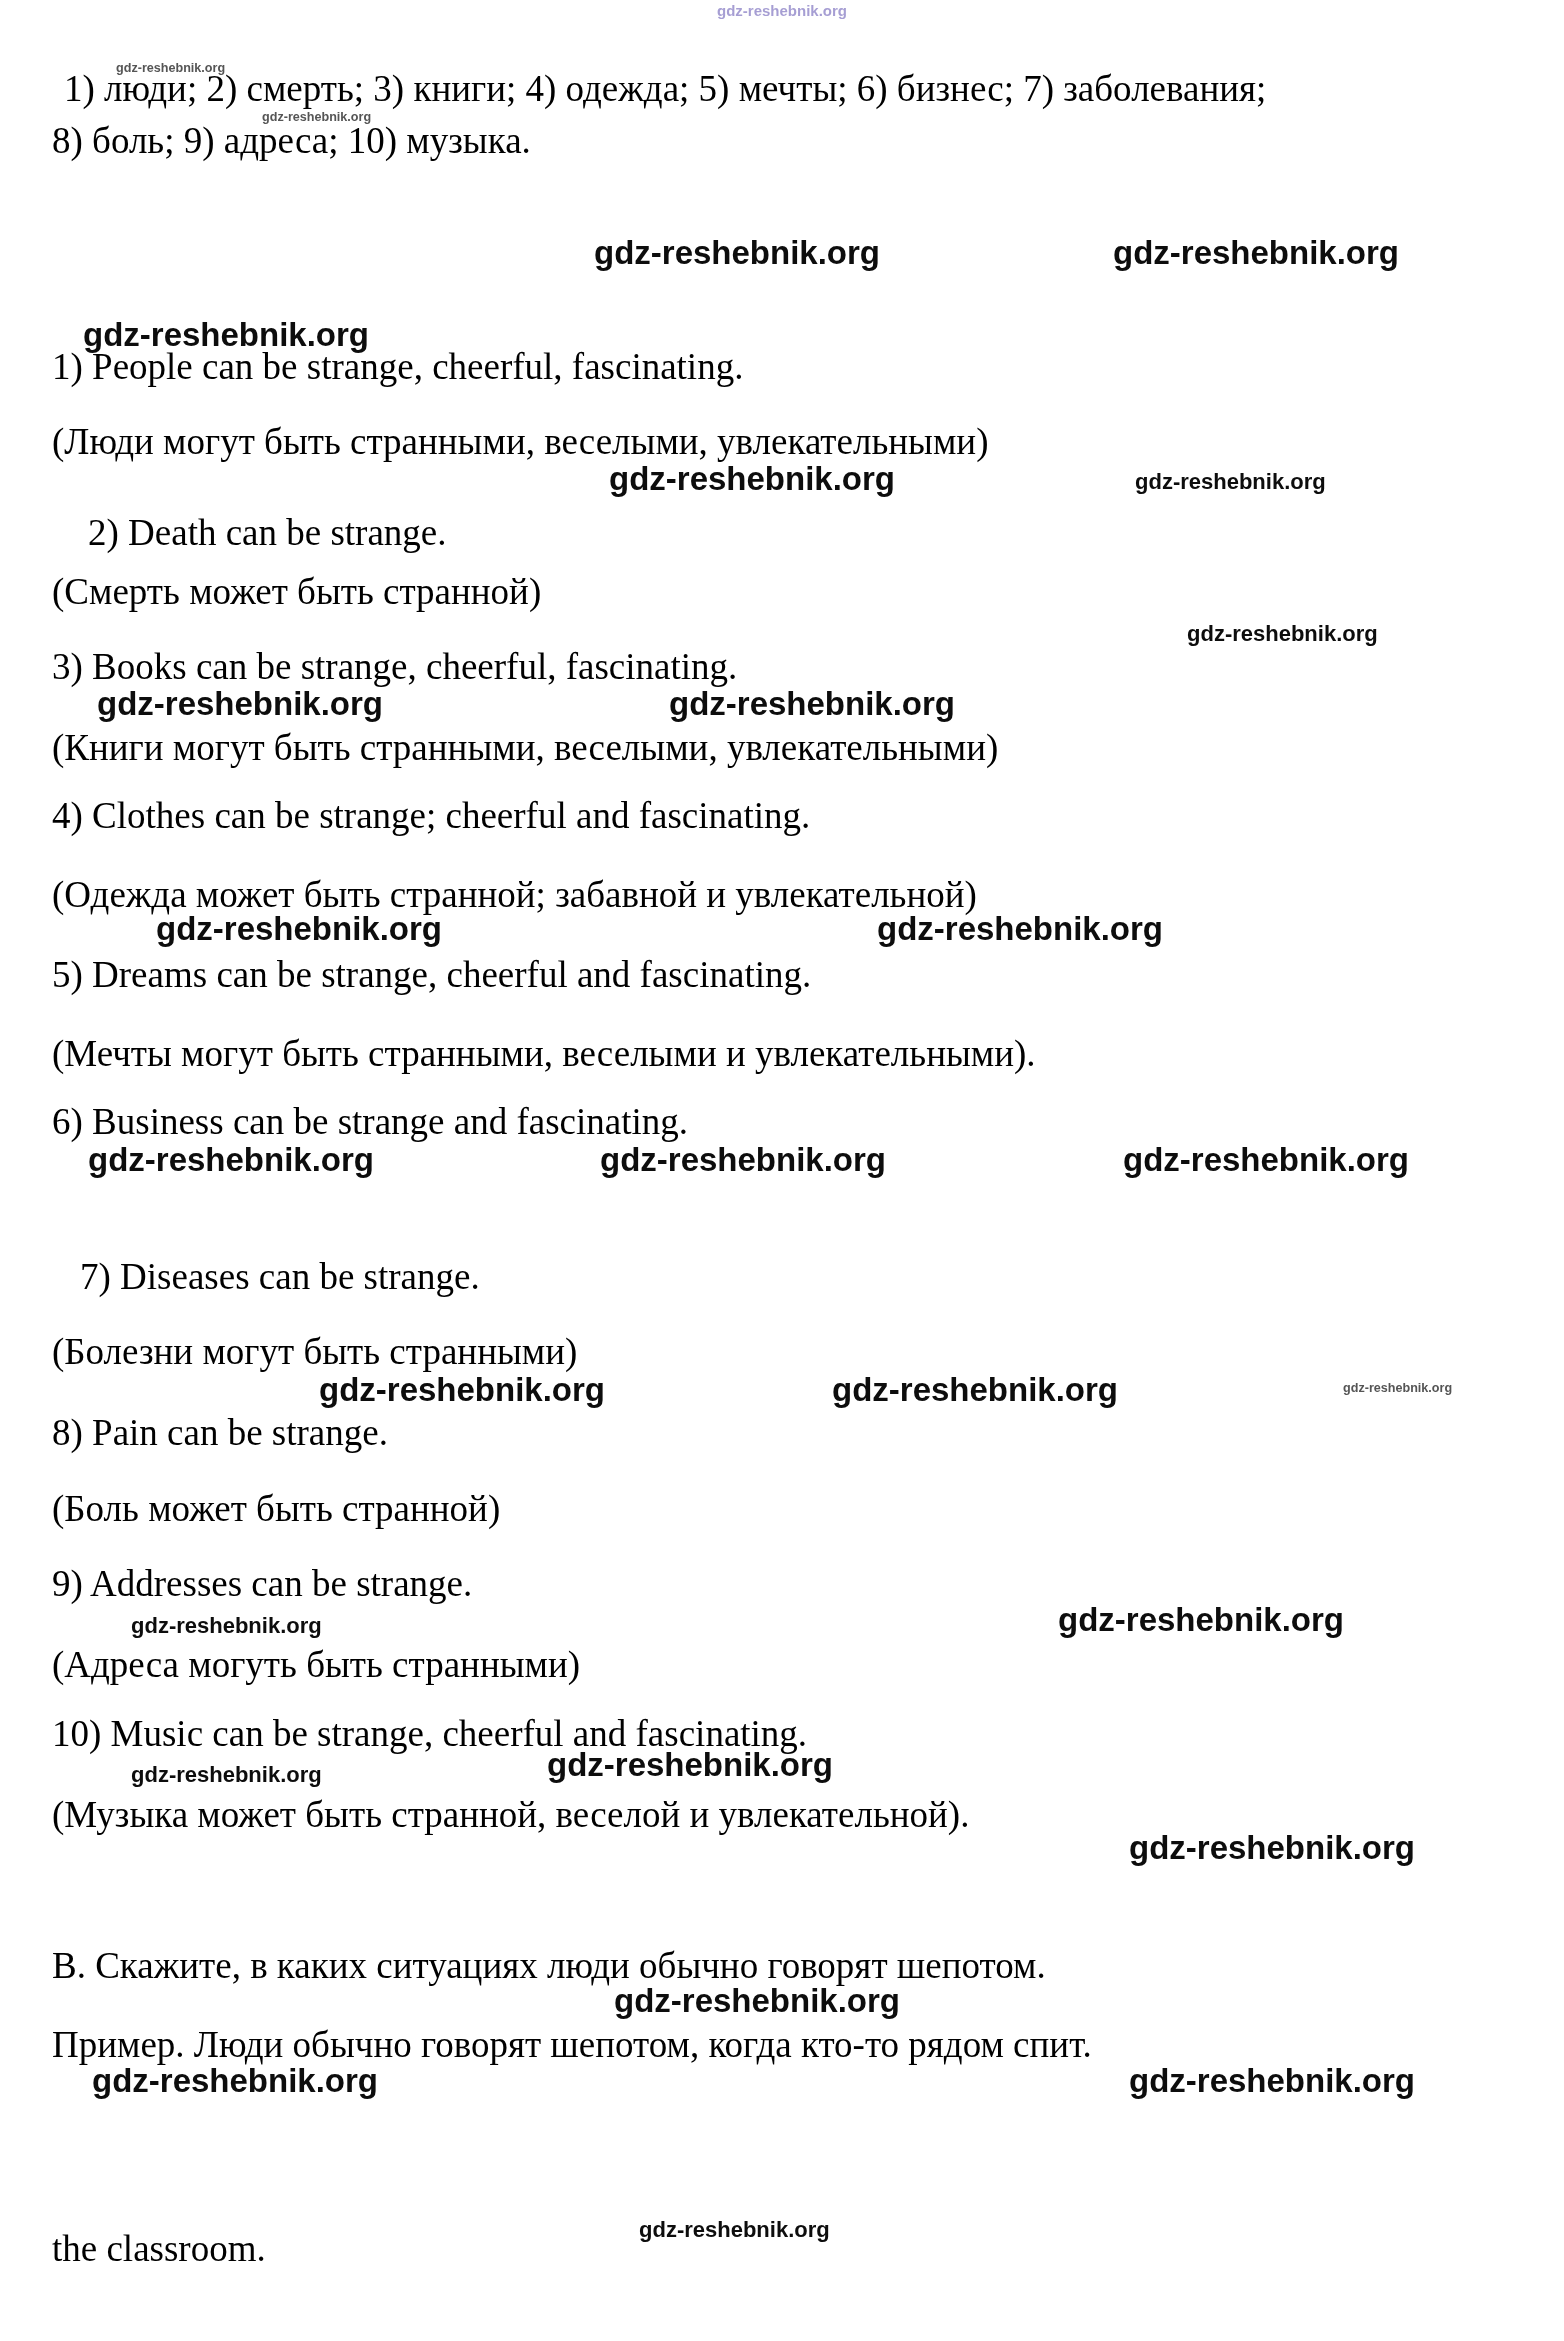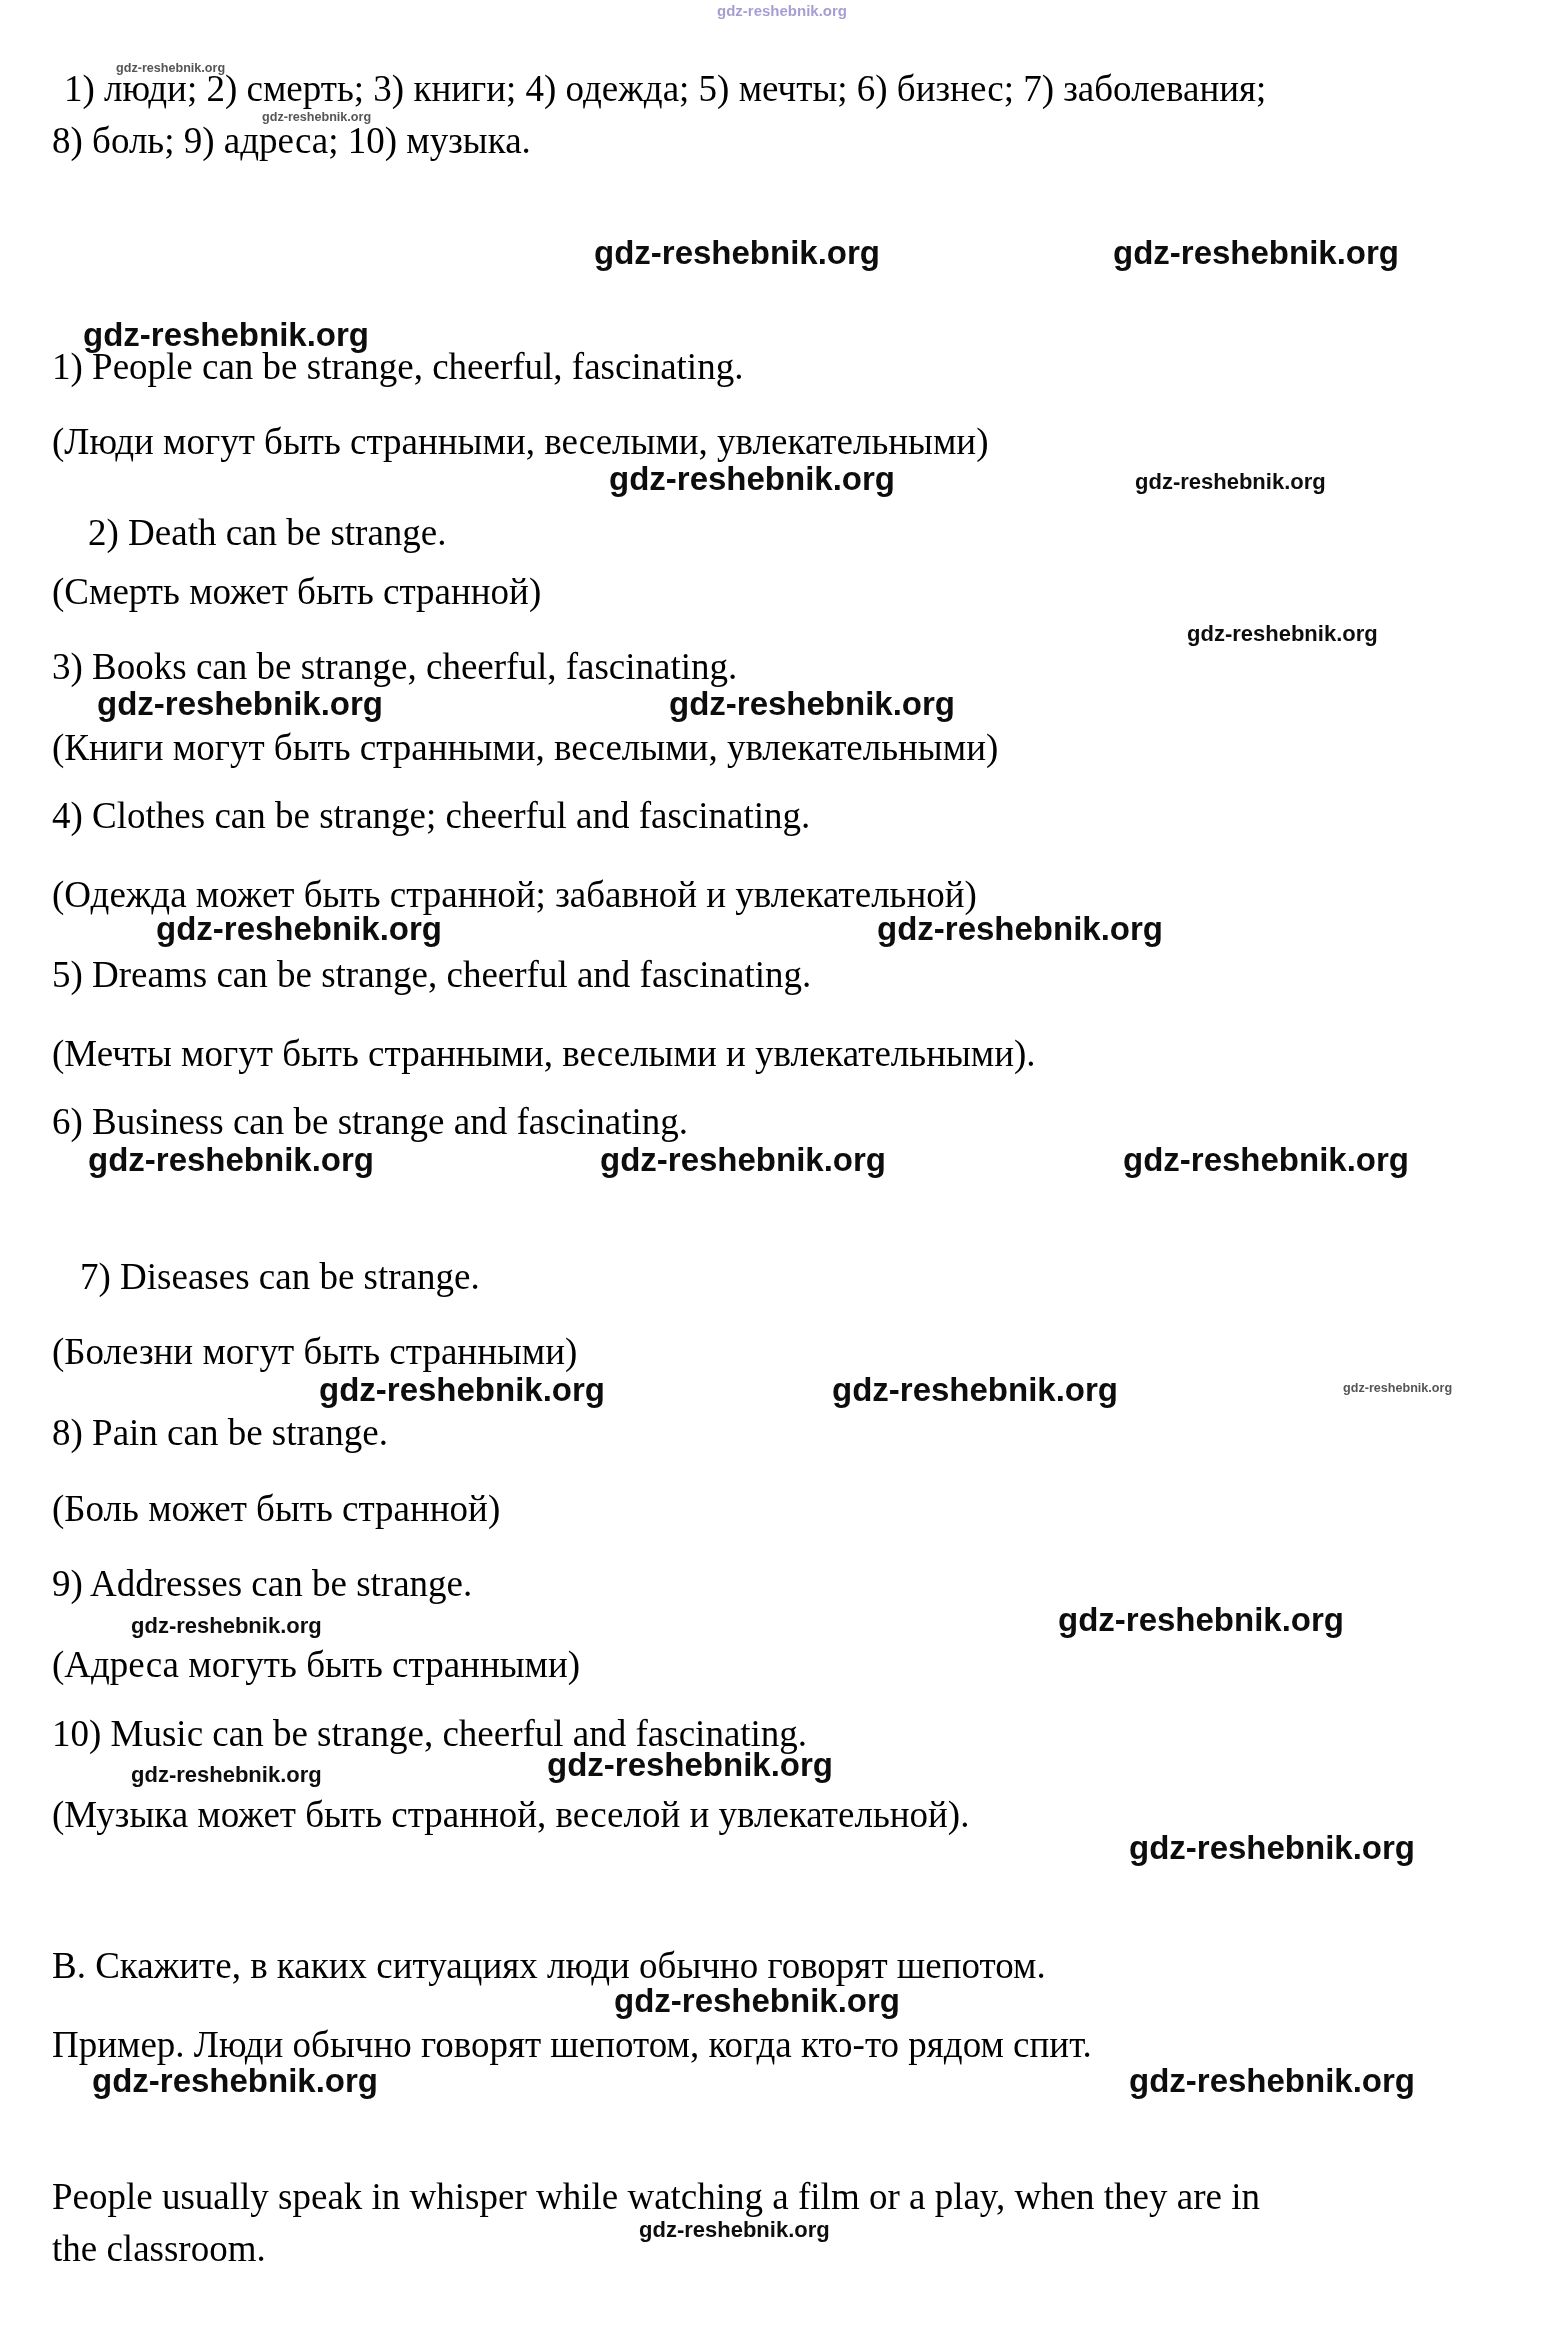--- a/index.html
+++ b/index.html
@@ -98,18 +98,17 @@
   <div class="wm wm-lg" style="left:547px; top:1748px;">gdz-reshebnik.org</div>
   <div class="t" style="left:52px; top:1794px;">(Музыка может быть странной, веселой и увлекательной).</div>
   <div class="wm wm-lg" style="left:1129px; top:1831px;">gdz-reshebnik.org</div>
 
   <div class="t b" style="left:52px; top:1945px;">В. Скажите, в каких ситуациях люди обычно говорят шепотом.</div>
   <div class="wm wm-lg" style="left:614px; top:1984px;">gdz-reshebnik.org</div>
   <div class="t" style="left:52px; top:2024px;">Пример. Люди обычно говорят шепотом, когда кто-то рядом спит.</div>
   <div class="wm wm-lg" style="left:92px; top:2064px;">gdz-reshebnik.org</div>
   <div class="wm wm-lg" style="left:1129px; top:2064px;">gdz-reshebnik.org</div>
 
-  <div class="t" style="left:52px; top:2176px;">People usually speak in whisper while watching a film or a play, when they are in</div>
   <div class="wm wm-sm" style="left:639px; top:2219px;">gdz-reshebnik.org</div>
   <div class="t" style="left:52px; top:2228px;">the classroom.</div>
 
 </div>
 
 
 </body></html>

